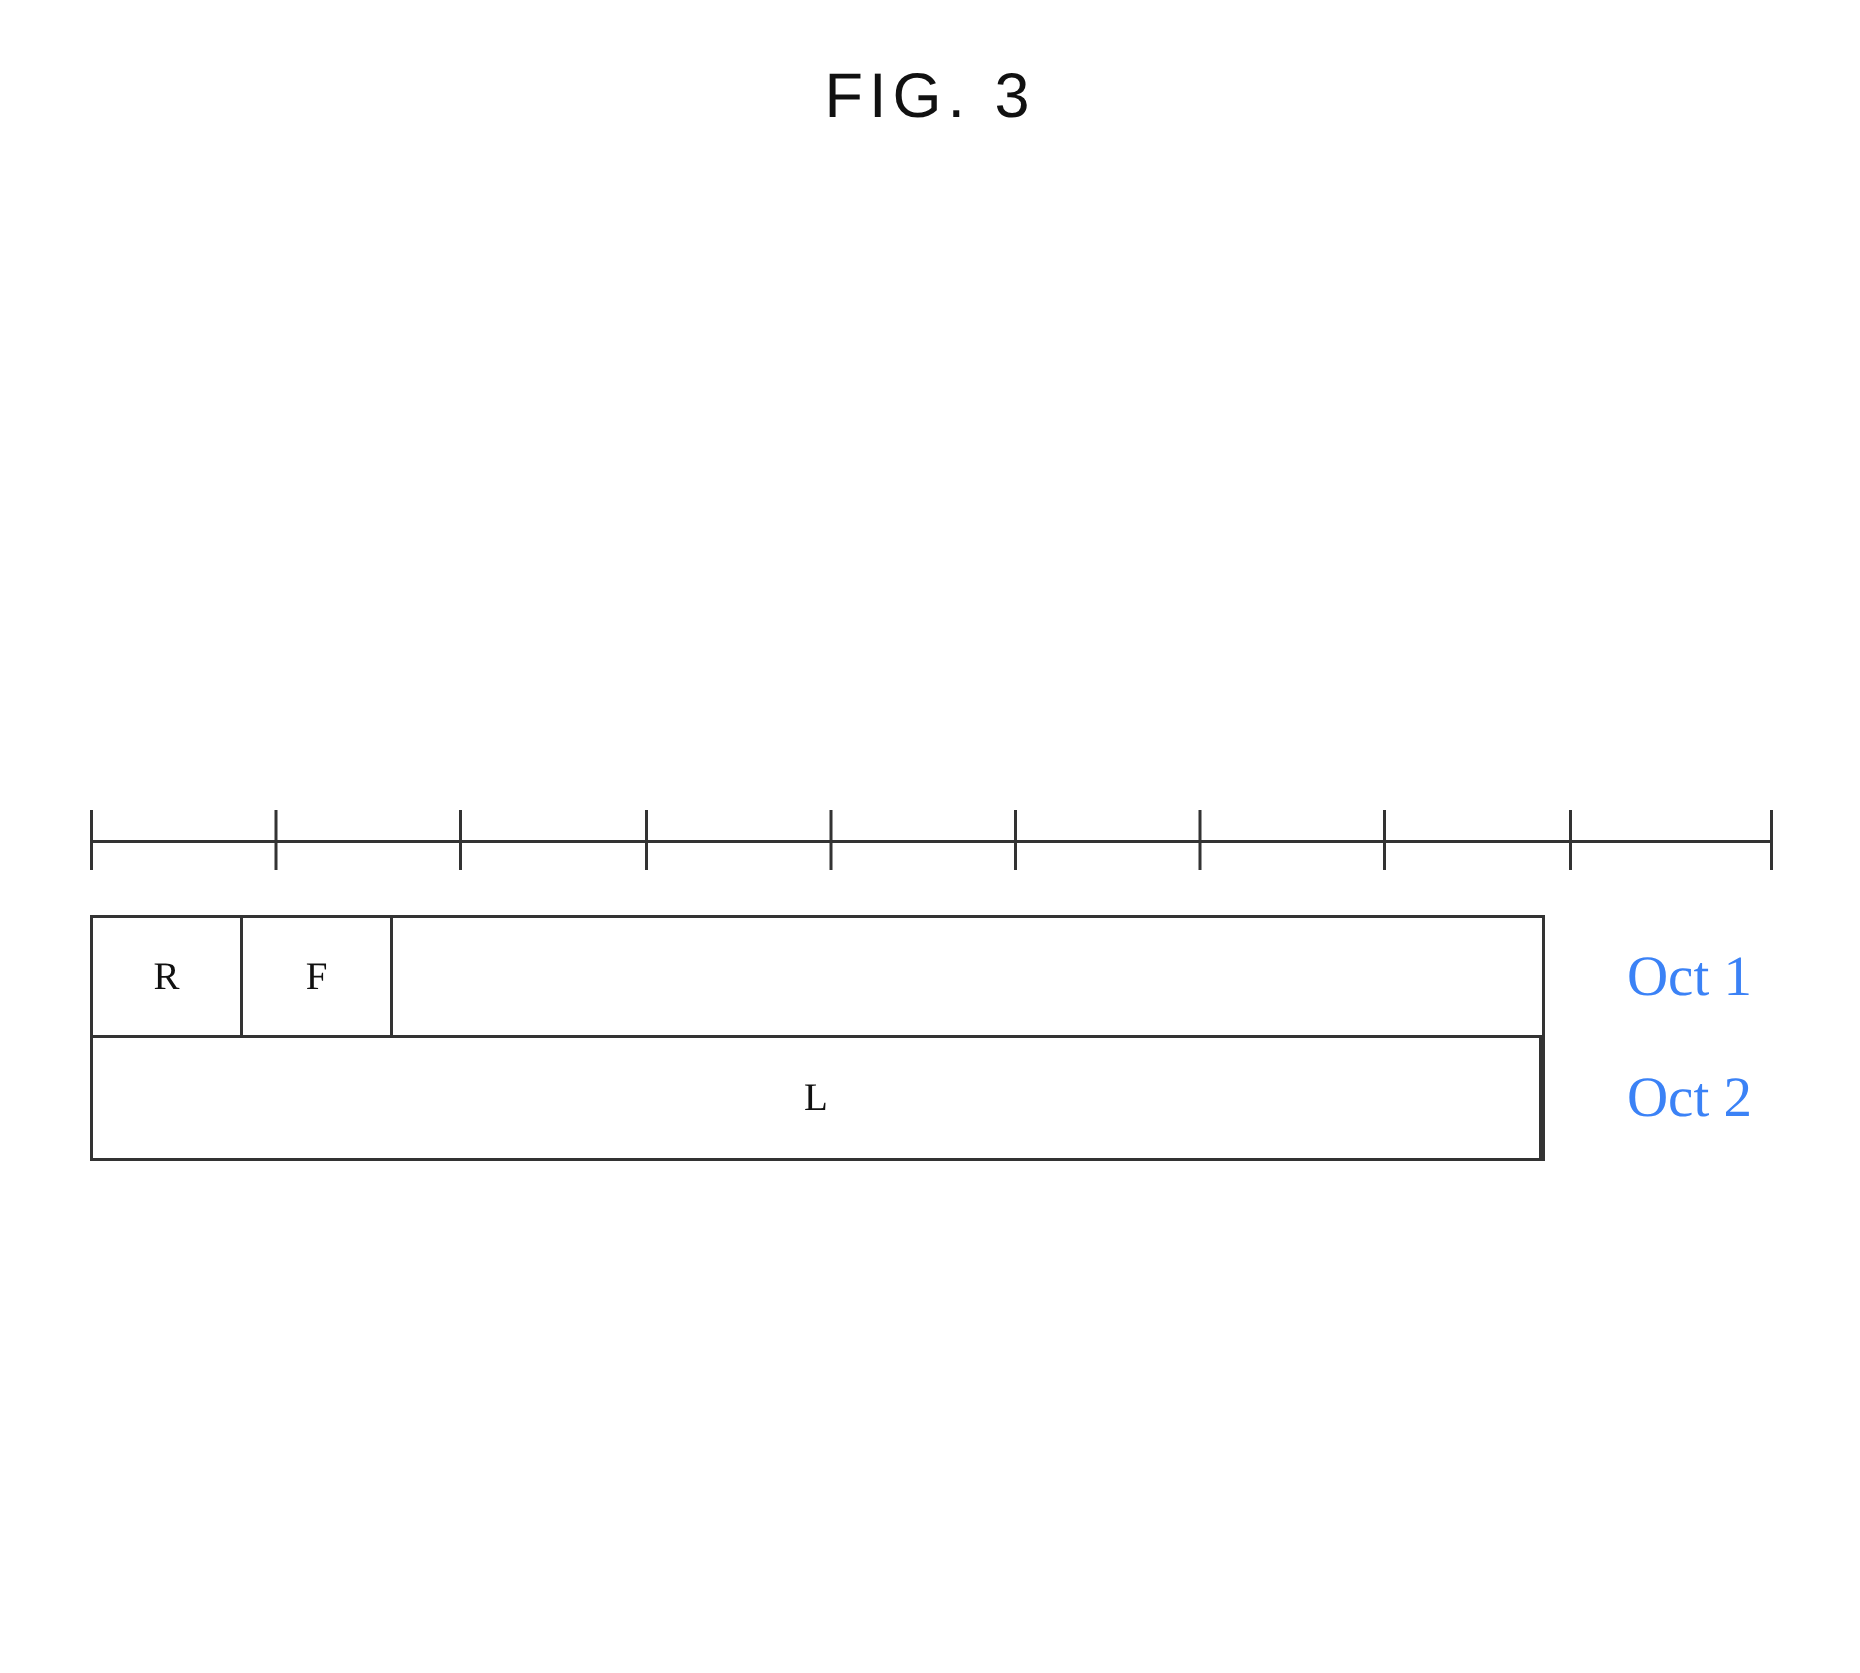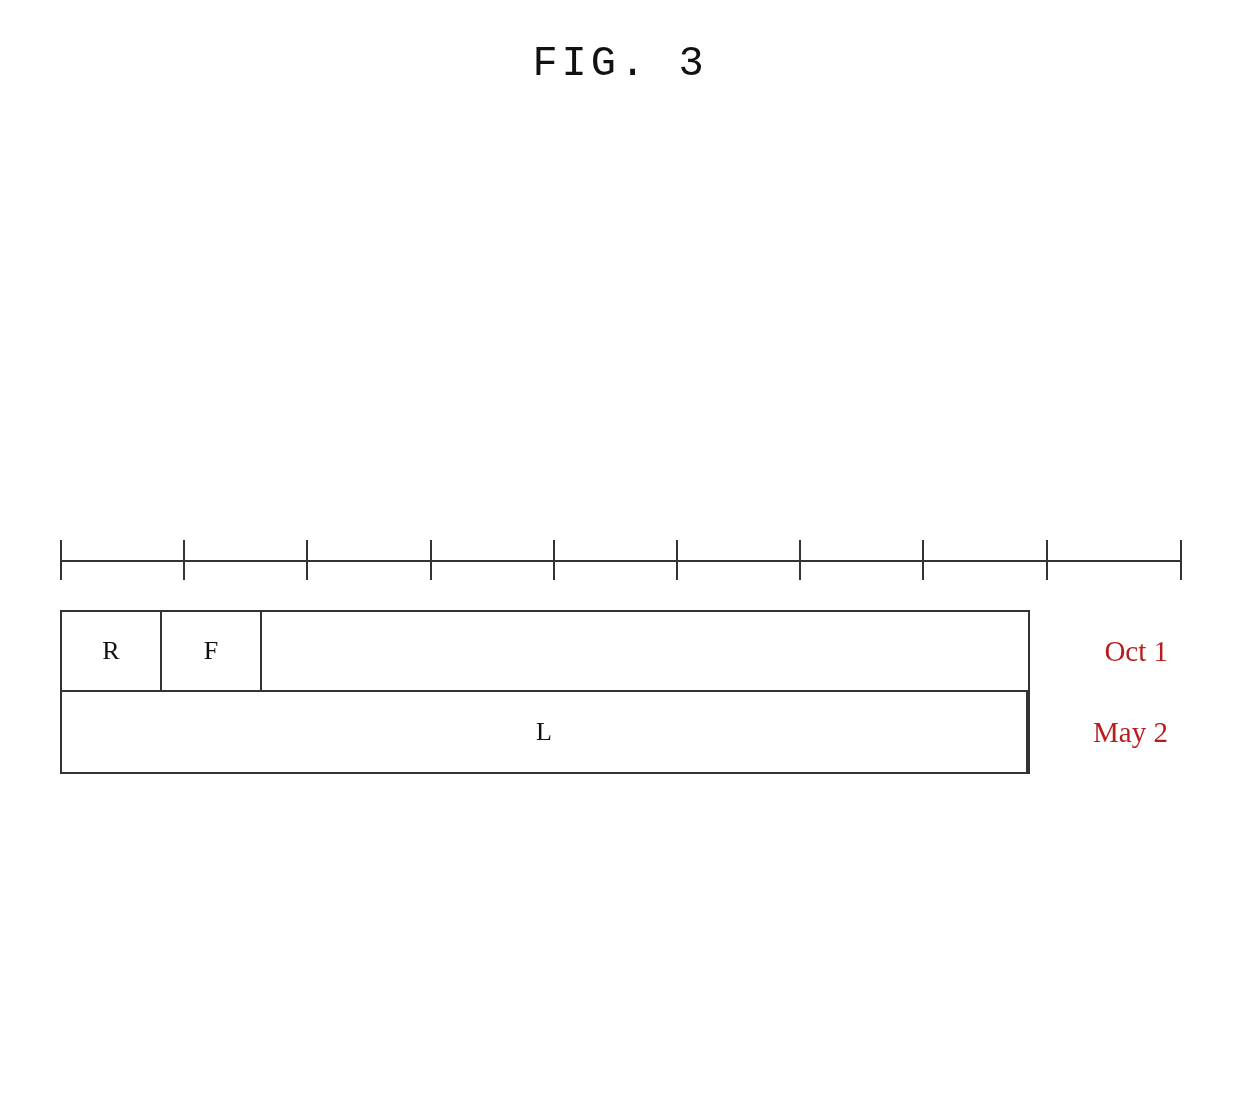--- a/index.html
+++ b/index.html
@@ -24,21 +24,21 @@
       position: relative;
     }
 
     .figure-title {
       text-align: center;
       font-size: 42px;
       font-weight: normal;
       letter-spacing: 4px;
       padding-top: 40px;
       color: #111111;
-      font-family: Liberation Mono, monospace;
+      font-family: Liberation Sans, sans-serif;
     }
 
     .diagram-area {
       position: absolute;
       top: 530px;
       left: 60px;
       right: 60px;
     }
 
     
@@ -114,23 +114,23 @@
 
     .cell-l {
       flex: 1;
     }
 
     .oct-label {
       position: absolute;
       right: -140px;
       top: 50%;
       transform: translateY(-50%);
-      font-size: 29px;
+      font-size: 38px;
       font-family: 'Times New Roman', Times, serif;
-      color: #b91c1c;
+      color: #3b82f6;
       white-space: nowrap;
     }
 
     .packet-wrapper {
       position: relative;
       margin-right: 150px;
     }
   </style>
 </head>
 <body>
@@ -160,20 +160,20 @@
       <div class="packet-container">
 
         <div class="packet-row">
           <div class="cell cell-r">R</div>
           <div class="cell cell-f">F</div>
           <span class="oct-label">Oct 1</span>
         </div>
 
         <div class="packet-row">
           <div class="cell cell-l">L</div>
-          <span class="oct-label">May 2</span>
+          <span class="oct-label">Oct 2</span>
         </div>
 
       </div>
     </div>
 
   </div>
 </div>
 
 </body></html>

